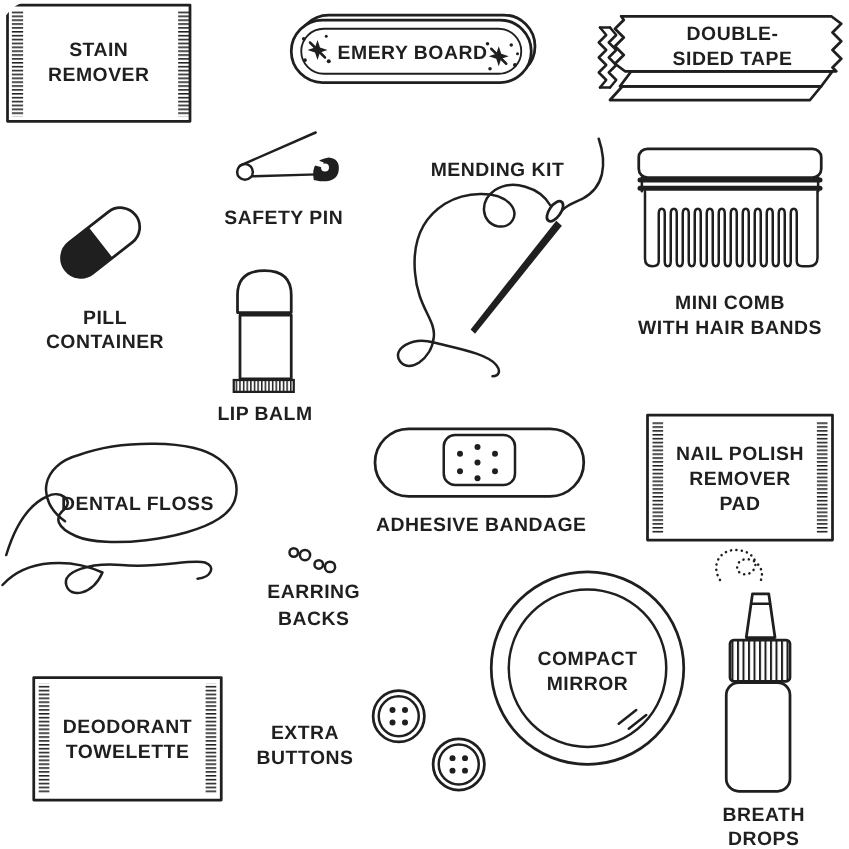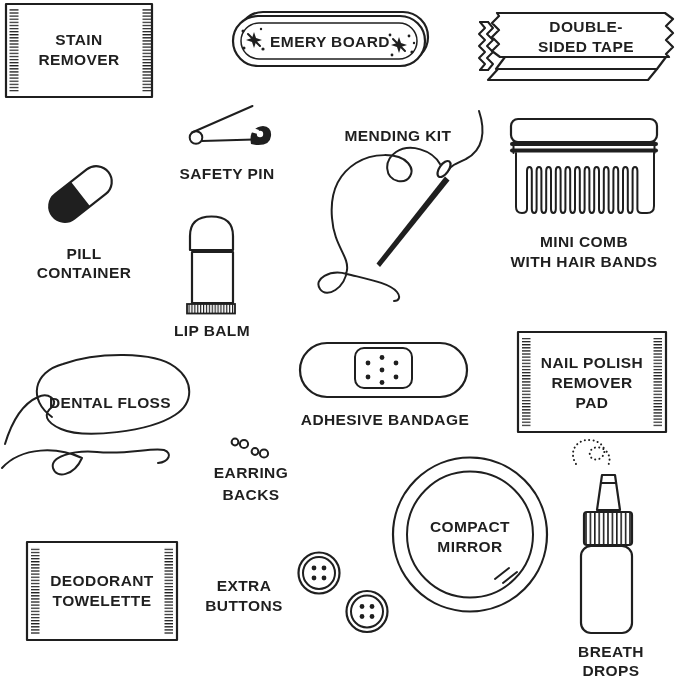--- a/index.html
+++ b/index.html
@@ -1,17 +1,17 @@
 <!DOCTYPE html>
 <html><head>
 <meta charset="utf-8">
 <style>
   html,body{margin:0;padding:0;background:#fff;}
   .stage{position:relative;width:679px;height:679px;background:#ffffff;overflow:hidden;
-         font-family:"Liberation Sans",sans-serif;}
+         font-family:"Liberation Sans",sans-serif;border-radius:28px;}
   svg{display:block}
   
   .ln{fill:#ffffff;stroke:#1f1f1f;stroke-width:2.2;stroke-linejoin:round;stroke-linecap:round;}
   .op{fill:none;stroke:#1f1f1f;stroke-width:2;stroke-linejoin:round;stroke-linecap:round;}
   .thin{stroke-width:1.5;}
   .ink{fill:#1f1f1f;stroke:none;}
   .wht{fill:#ffffff;stroke:none;}
   text{font-family:"Liberation Sans",sans-serif;font-weight:bold;font-size:15.5px;
        fill:#1f1f1f;letter-spacing:.4px;text-anchor:middle;}
   .dotted{fill:none;stroke:#1f1f1f;stroke-width:2;stroke-linecap:round;stroke-dasharray:0.1 4.2;}

